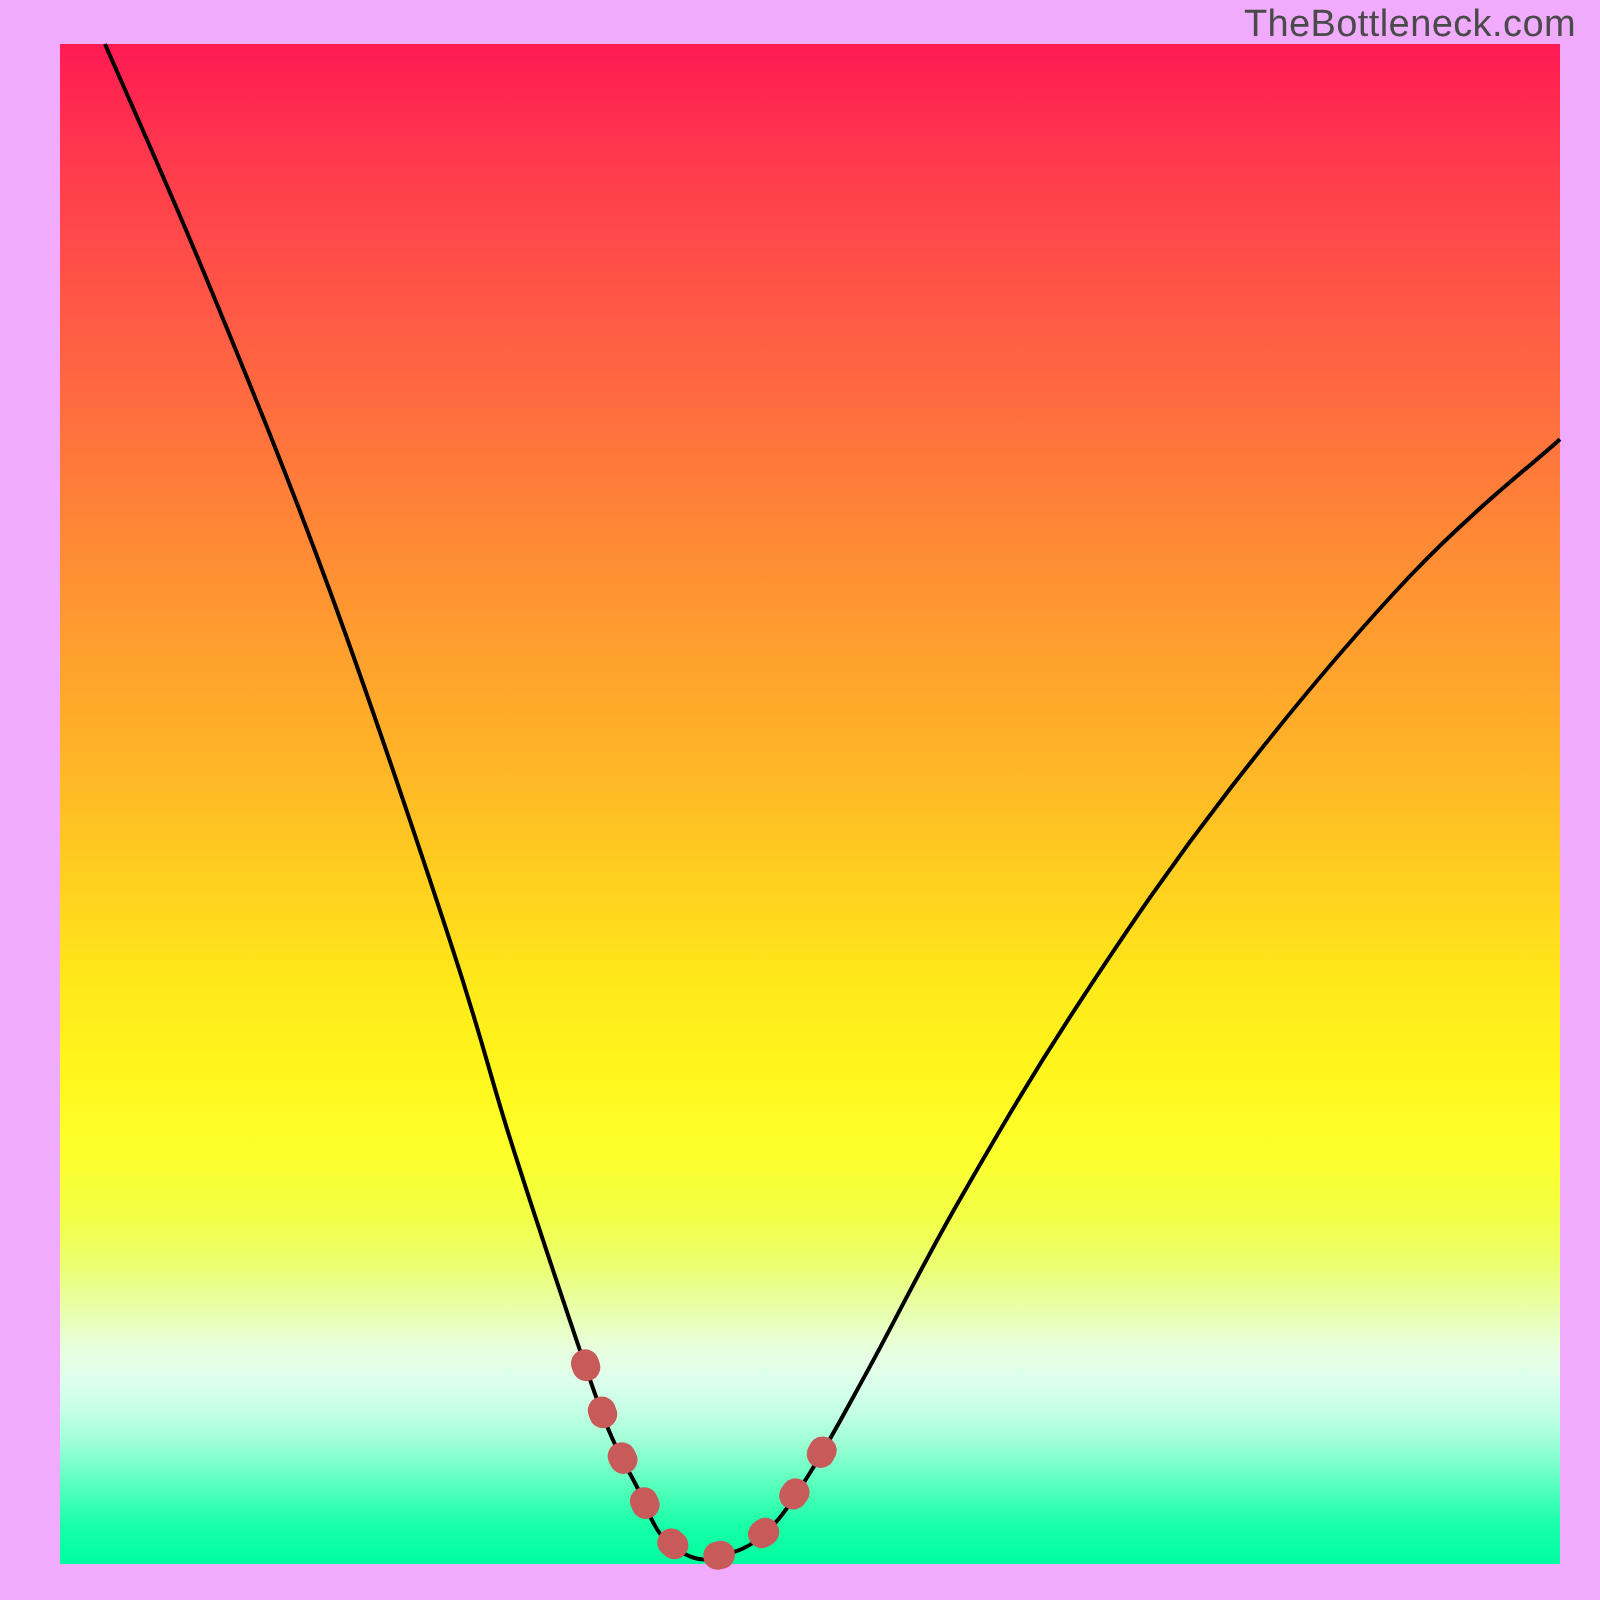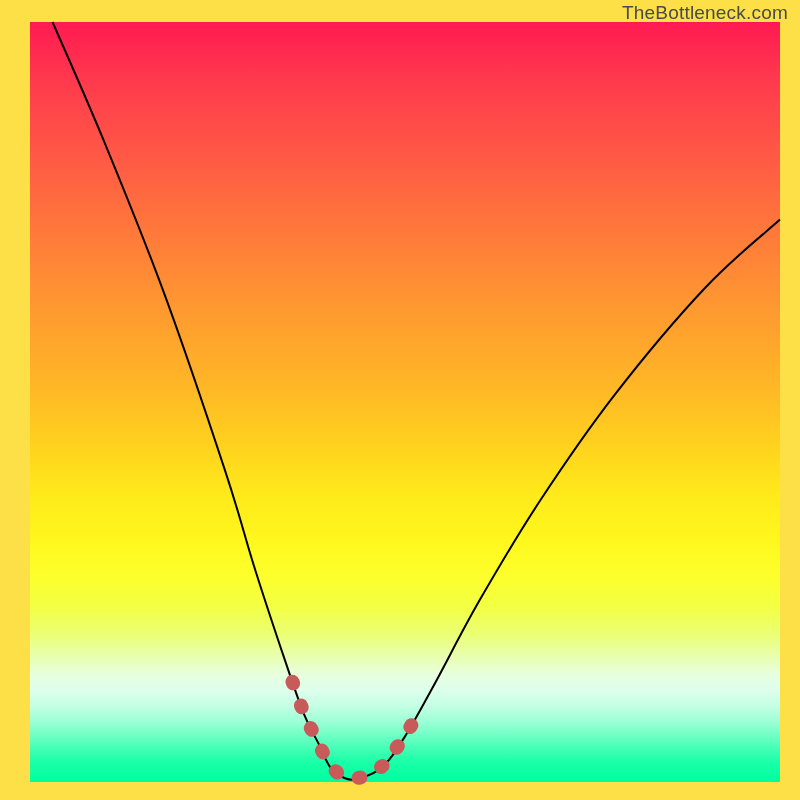--- a/index.html
+++ b/index.html
@@ -8,21 +8,21 @@
     height: 800px;
     background: #000;
     position: relative;
     font-family: Arial, sans-serif;
     overflow: hidden;
   }
   .outer {
     position: absolute;
     left: 0; top: 0;
     width: 800px; height: 800px;
-    background: #fde047;
+    background: #f0abfc;
   }
   .plot-area {
     position: absolute;
     left: 30px;
     top: 22px;
     width: 750px;
     height: 760px;
     background: linear-gradient(to bottom,
       #ff1a52 0%,
       #ff3b4d 8%,

